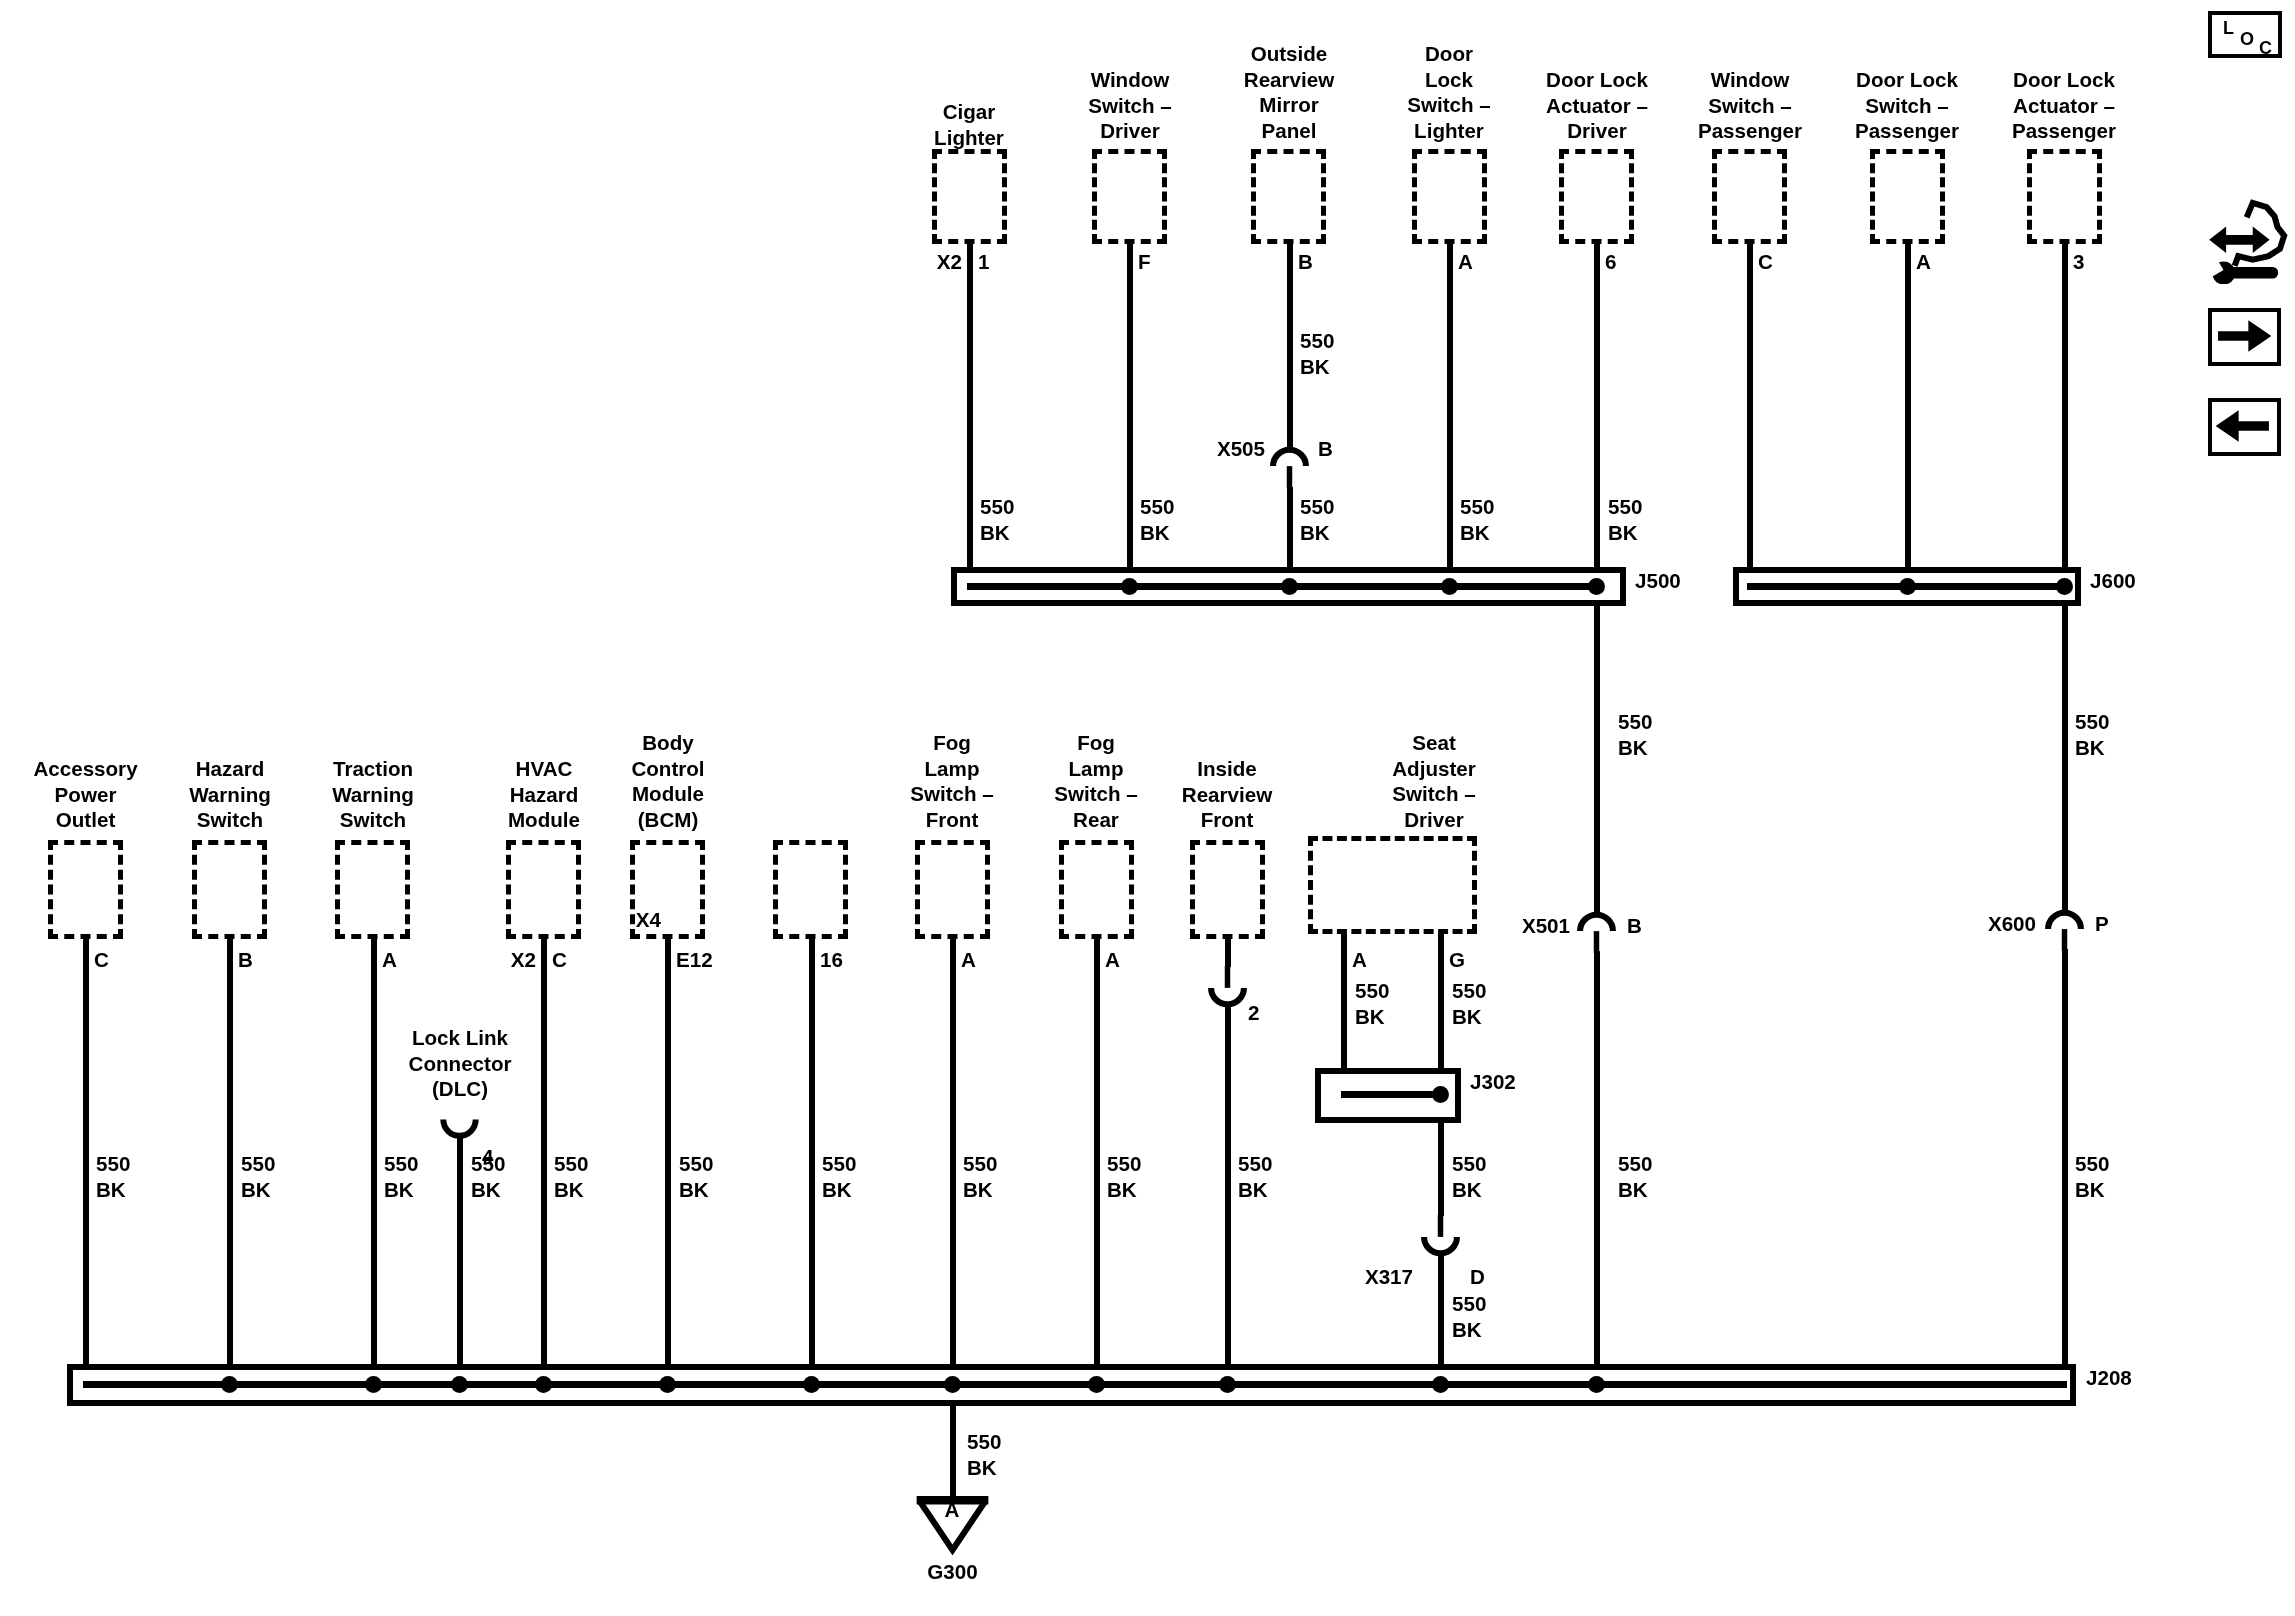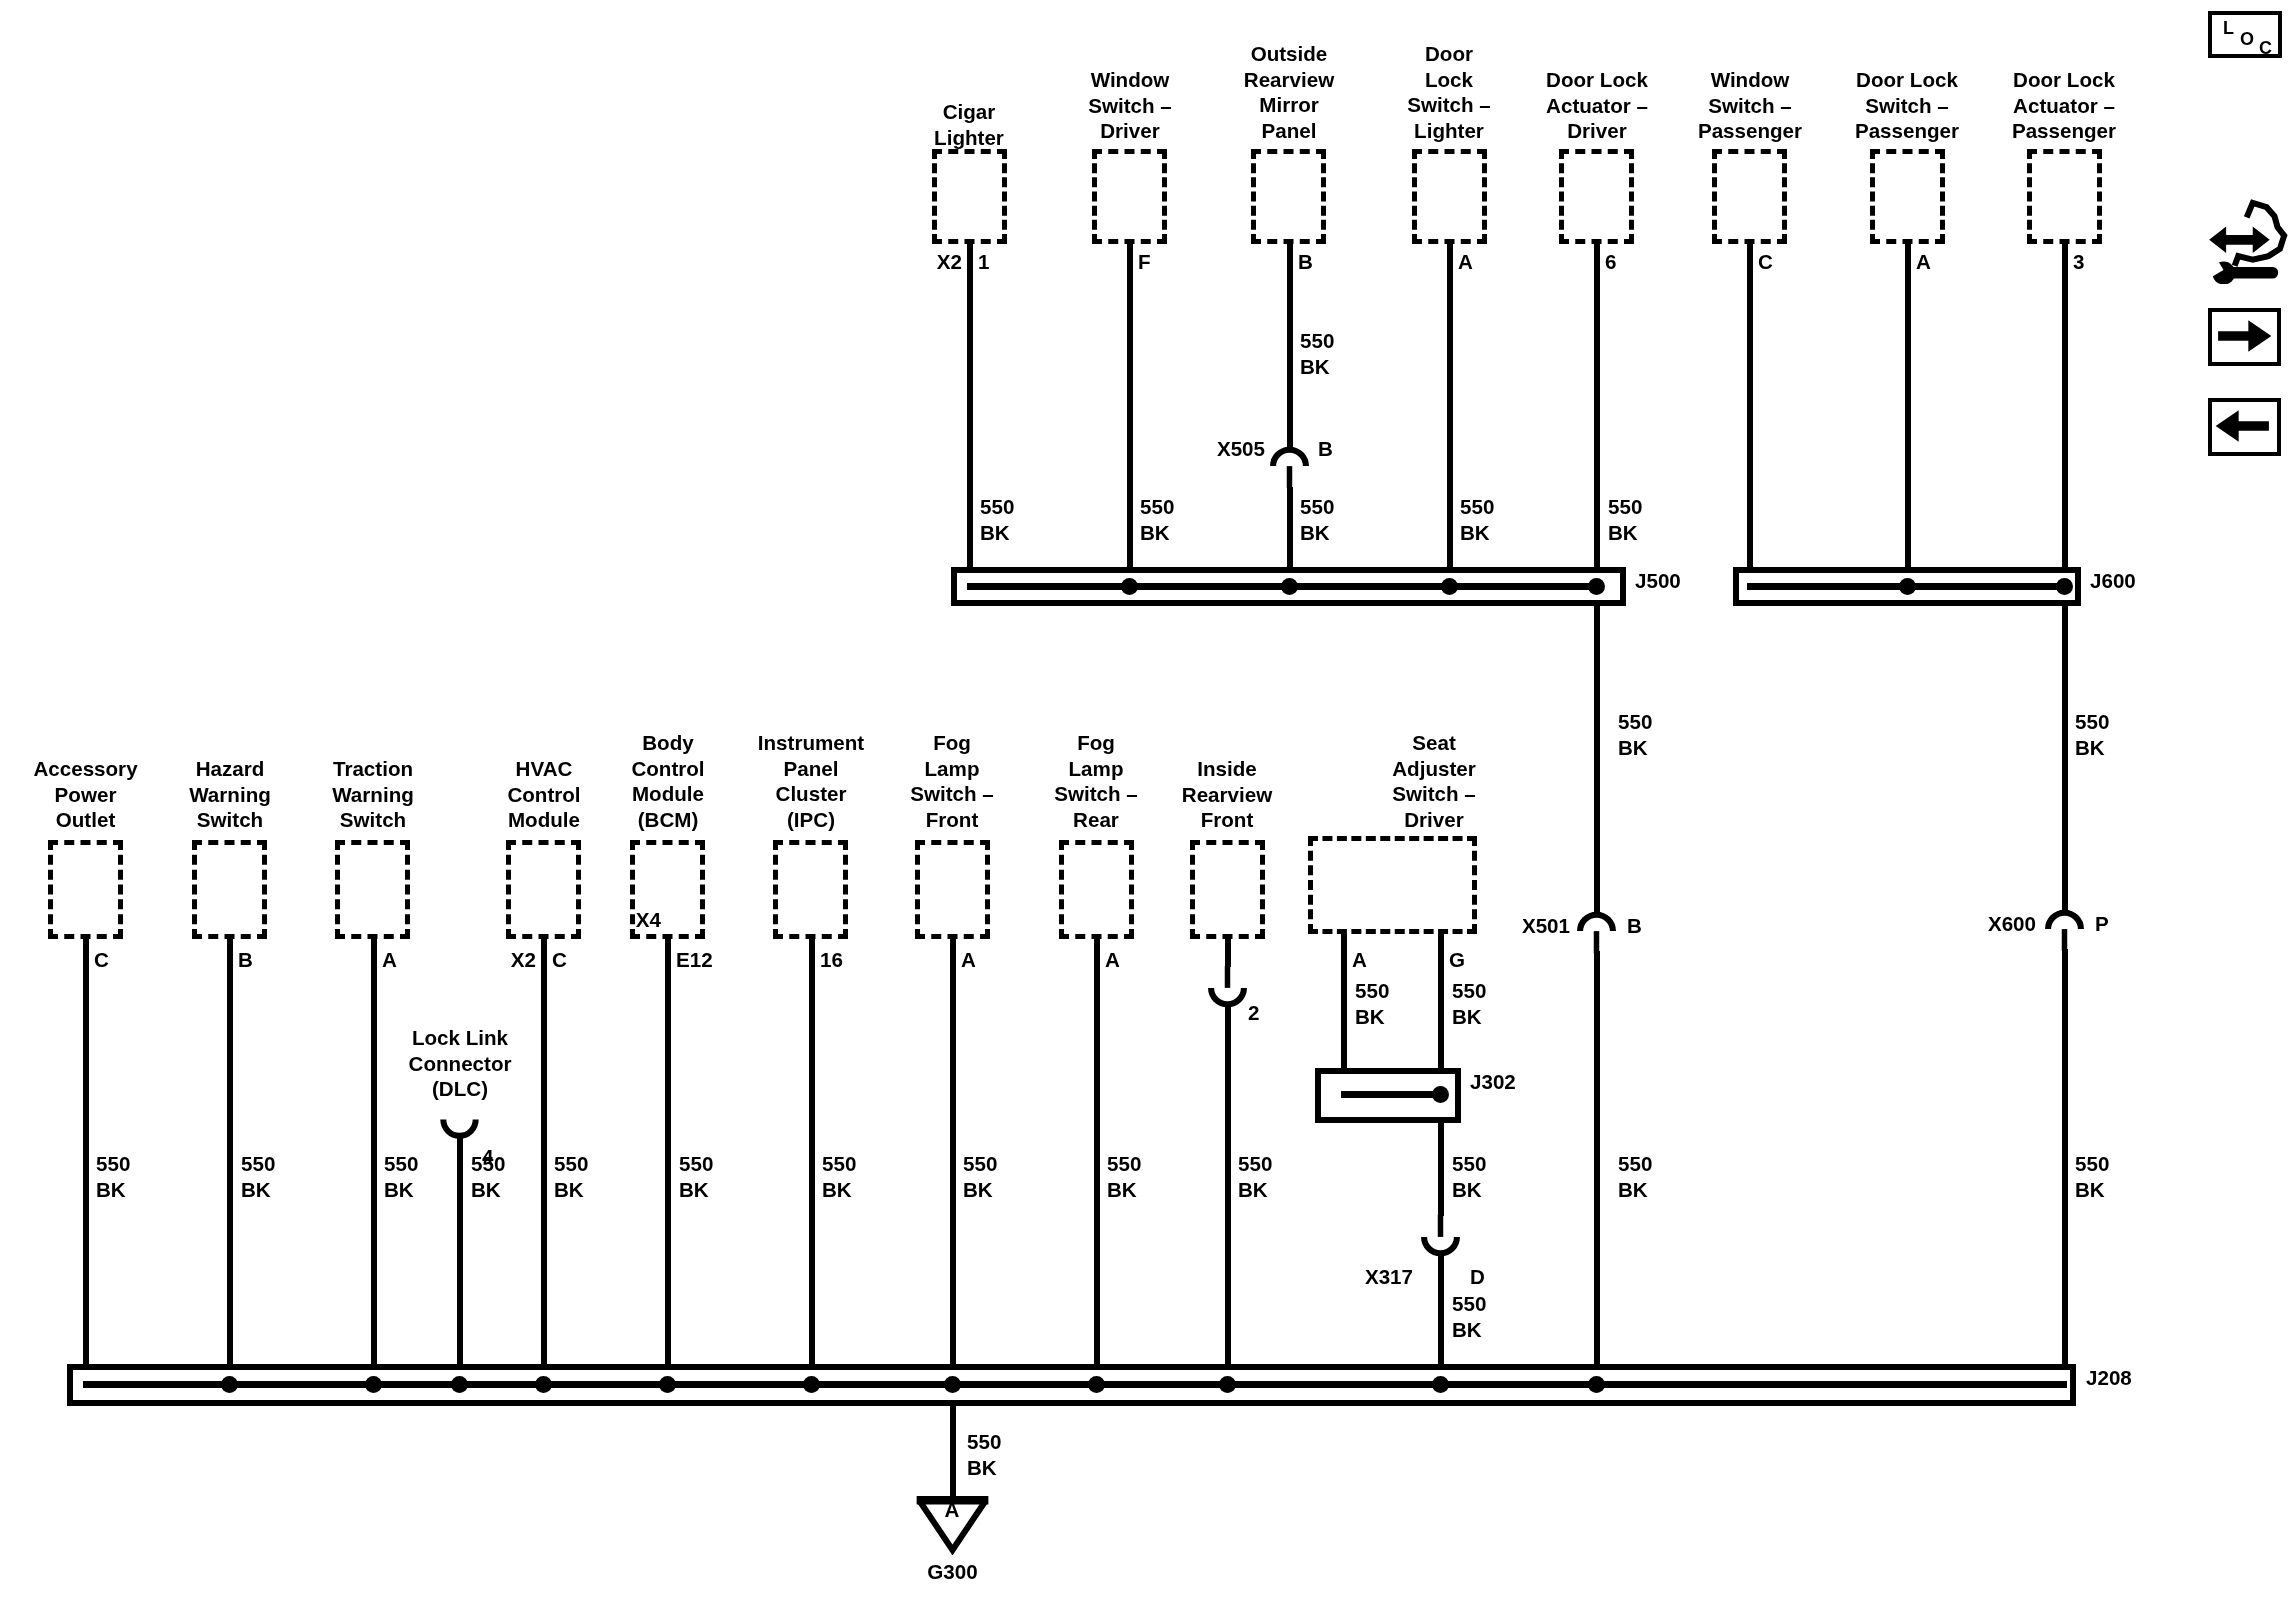--- a/index.html
+++ b/index.html
@@ -136,30 +136,26 @@
   <div class="lb" style="left:-5.5px;top:756px;width:182px">Accessory
 Power
 Outlet</div>
   <div class="lb" style="left:139px;top:756px;width:182px">Hazard
 Warning
 Switch</div>
   <div class="lb" style="left:282px;top:756px;width:182px">Traction
 Warning
 Switch</div>
   <div class="lb" style="left:453px;top:756px;width:182px">HVAC
-Control
+Hazard
 Module</div>
   <div class="lb" style="left:577px;top:730px;width:182px">Body
 Control
 Module
 (BCM)</div>
-  <div class="lb" style="left:720px;top:730px;width:182px">Instrument
-Panel
-Cluster
-(IPC)</div>
   <div class="lb" style="left:861px;top:730px;width:182px">Fog
 Lamp
 Switch –
 Front</div>
   <div class="lb" style="left:1005px;top:730px;width:182px">Fog
 Lamp
 Switch –
 Rear</div>
   <div class="lb" style="left:1136px;top:756px;width:182px">Inside
 Rearview

